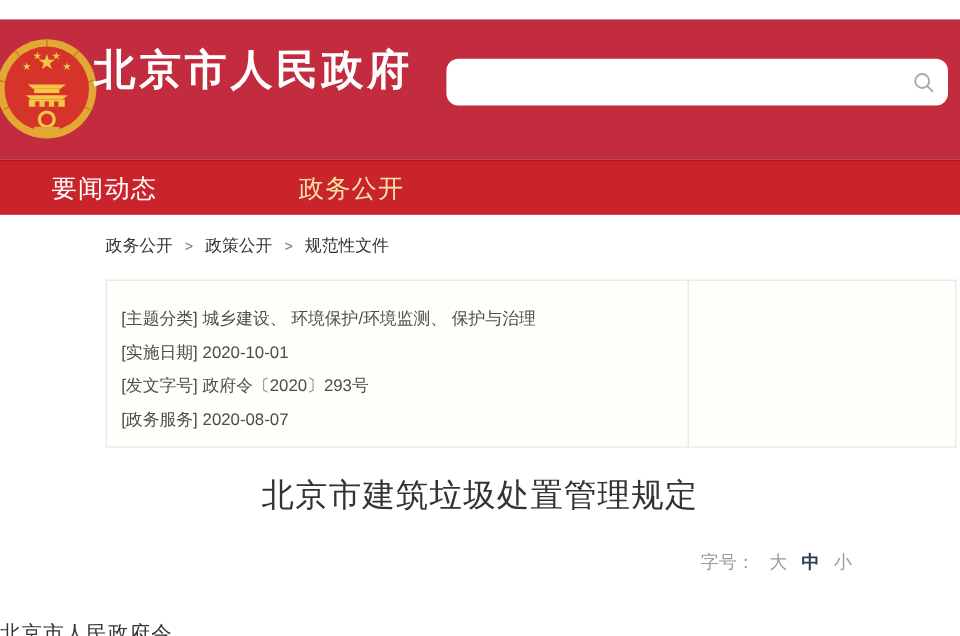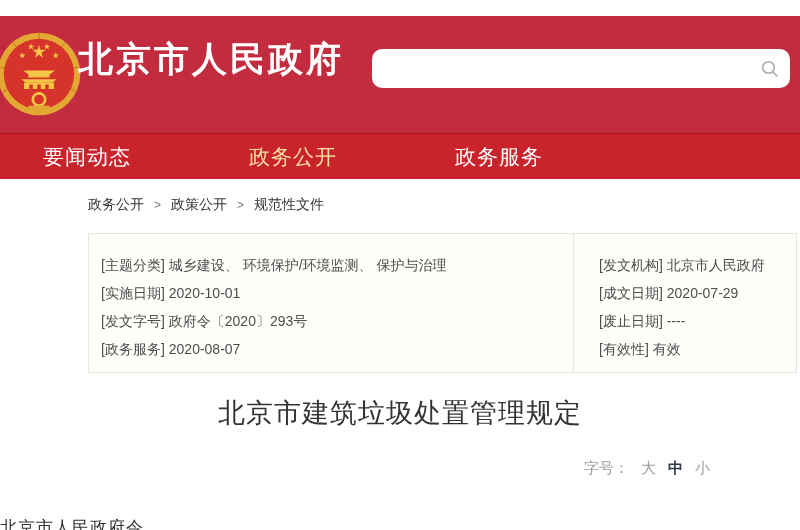--- a/index.html
+++ b/index.html
@@ -93,45 +93,38 @@
           <circle cx="7.5" cy="7.5" r="5.8" fill="none" stroke="#aaa" stroke-width="1.6"></circle>
           <line x1="12" y1="12" x2="16" y2="16" stroke="#aaa" stroke-width="1.6" stroke-linecap="round"></line>
         </svg>
       </button>
     </div>
   </div>
 
   <div class="nav">
     <div class="nav-item">要闻动态</div>
     <div class="nav-item active">政务公开</div>
-    <div class="nav-item">政务服务</div>
   </div>
 
   <div class="breadcrumb">
     <span class="crumb">政务公开</span>
     <span class="crumb-sep">&gt;</span>
     <span class="crumb">政策公开</span>
     <span class="crumb-sep">&gt;</span>
     <span class="crumb">规范性文件</span>
   </div>
 
   <div class="meta-box">
     <div class="meta-divider"></div>
     <div class="meta-col left">
       <div class="meta-row"><span class="meta-label">[主题分类]</span><span>城乡建设、 环境保护/环境监测、 保护与治理</span></div>
       <div class="meta-row"><span class="meta-label">[实施日期]</span><span>2020-10-01</span></div>
       <div class="meta-row"><span class="meta-label">[发文字号]</span><span>政府令〔2020〕293号</span></div>
       <div class="meta-row"><span class="meta-label">[政务服务]</span><span>2020-08-07</span></div>
     </div>
-    <div class="meta-col right">
-      <div class="meta-row"><span class="meta-label">[发文机构]</span><span>北京市人民政府</span></div>
-      <div class="meta-row"><span class="meta-label">[成文日期]</span><span>2020-07-29</span></div>
-      <div class="meta-row"><span class="meta-label">[废止日期]</span><span>----</span></div>
-      <div class="meta-row"><span class="meta-label">[有效性]</span><span>有效</span></div>
-    </div>
   </div>
 
   <div class="doc-title">北京市建筑垃圾处置管理规定</div>
 
   <div class="font-size-bar">
     <span class="fs-label">字号：</span>
     <span class="fs-opt">大</span>
     <span class="fs-opt active">中</span>
     <span class="fs-opt">小</span>
   </div>

